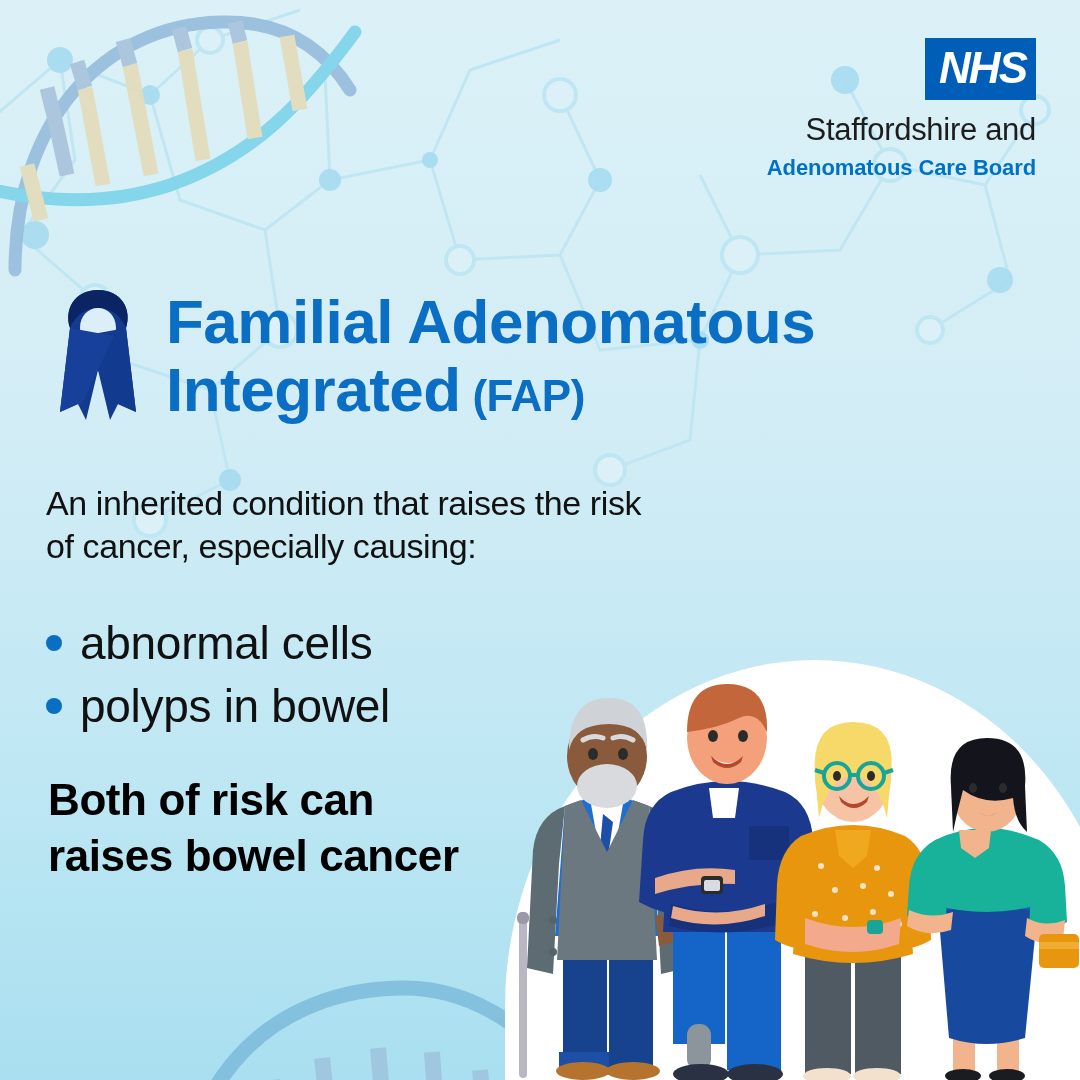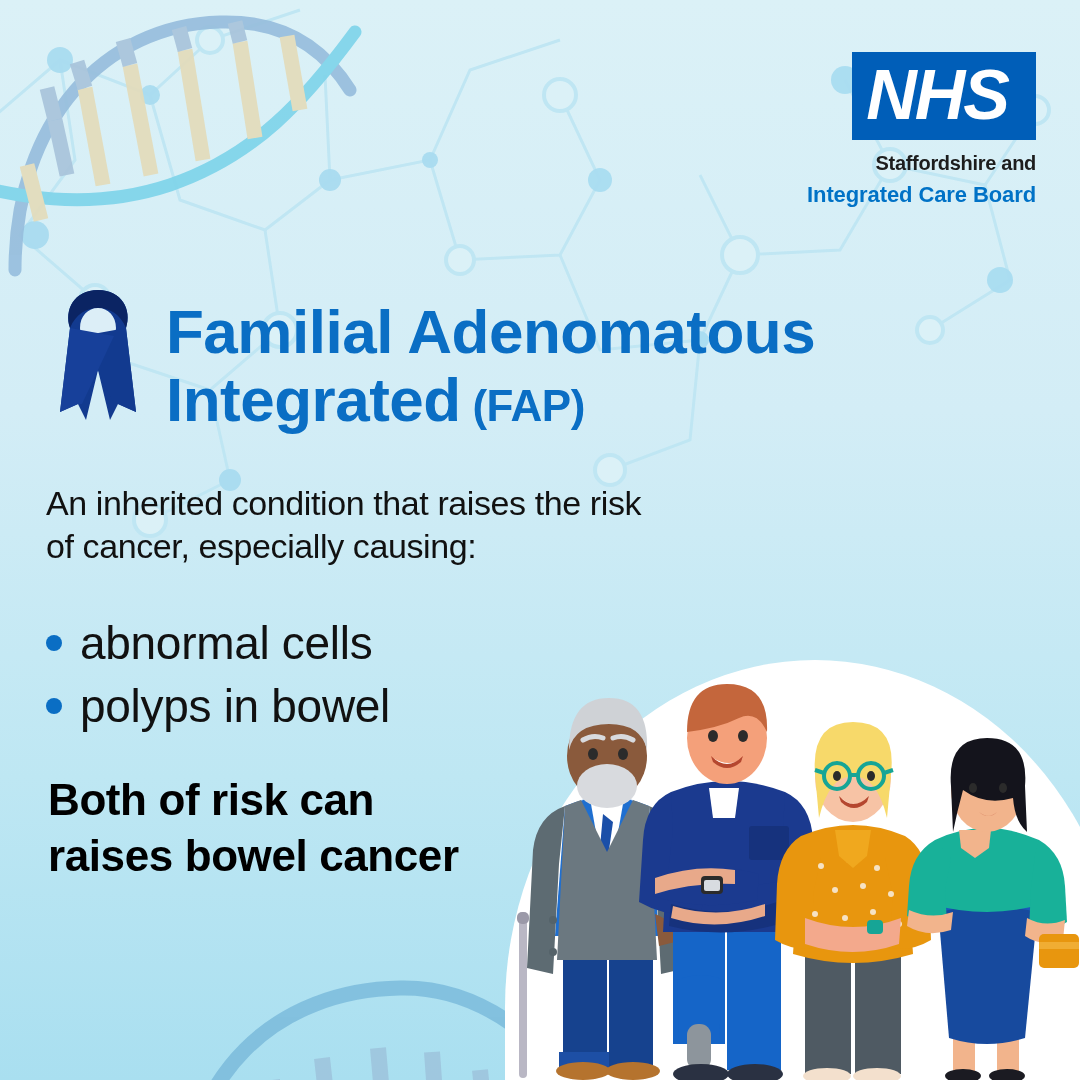--- a/index.html
+++ b/index.html
@@ -38,51 +38,50 @@
     right: 44px;
     top: 38px;
     text-align: right;
   }
   .nhs-mark {
     display: inline-block;
     background: #005eb8;
     color: #ffffff;
     font-weight: 700;
     font-style: italic;
-    font-size: 70px;
+    font-size: 44px;
     line-height: 1;
     letter-spacing: -2px;
-    padding: 8px 28px 10px 14px;
+    padding: 8px 10px 10px 14px;
     font-family: "Liberation Sans", sans-serif;
-    margin-top: 14px;
   }
   .logo-org {
     margin-top: 12px;
     color: #1d1d1d;
-    font-weight: 700;
-    font-size: 20px;
+    font-weight: 400;
+    font-size: 31px;
     line-height: 1.18;
     letter-spacing: -0.3px;
   }
   .logo-sub {
     margin-top: 6px;
     color: #0072c6;
     font-weight: 700;
     font-size: 22px;
     letter-spacing: -0.1px;
   }
 
   
   .heading-row {
     position: absolute;
     left: 52px;
     top: 278px;
     width: 940px;
     display: flex;
-    align-items: flex-end;
+    align-items: center;
     gap: 22px;
   }
   .ribbon-icon { flex: 0 0 auto; margin-top: 6px; }
   .heading-text {
     color: #0a6ec4;
     font-weight: 700;
     font-size: 62px;
     line-height: 1.1;
     letter-spacing: -0.5px;
   }
@@ -250,21 +249,21 @@
     </svg>
 
     <div class="white-arc"></div>
   </div>
 
   <div class="logo-block">
     <div class="nhs-mark">NHS</div>
     <div class="logo-org">
       <div>Staffordshire and</div>
     </div>
-    <div class="logo-sub">Integrated Care Board</div>
+    <div class="logo-sub">Adenomatous Care Board</div>
   </div>
 
   <div class="heading-row">
     <span class="ribbon-icon">
       <svg width="92" height="146" viewBox="0 0 92 146">
         <path d="M46 6 C22 6 12 26 18 44 L8 128 L26 120 L34 136 L46 86 L58 136 L66 120 L84 128 L74 44 C80 26 70 6 46 6 Z" fill="#123a8f"></path>
         <path d="M46 6 C22 6 12 26 18 44 C24 30 34 24 46 24 C58 24 68 30 74 44 C80 26 70 6 46 6 Z" fill="#0b2463"></path>
         <path d="M46 24 C36 24 28 32 28 44 C28 58 38 72 46 86 C54 72 64 58 64 44 C64 32 56 24 46 24 Z" fill="#dceef7"></path>
         <path d="M30 52 L62 120 L66 120 L84 128 L74 44 Z" fill="#123a8f"></path>
         <path d="M62 52 L30 120 L26 120 L8 128 L18 44 Z" fill="#17409a"></path>

